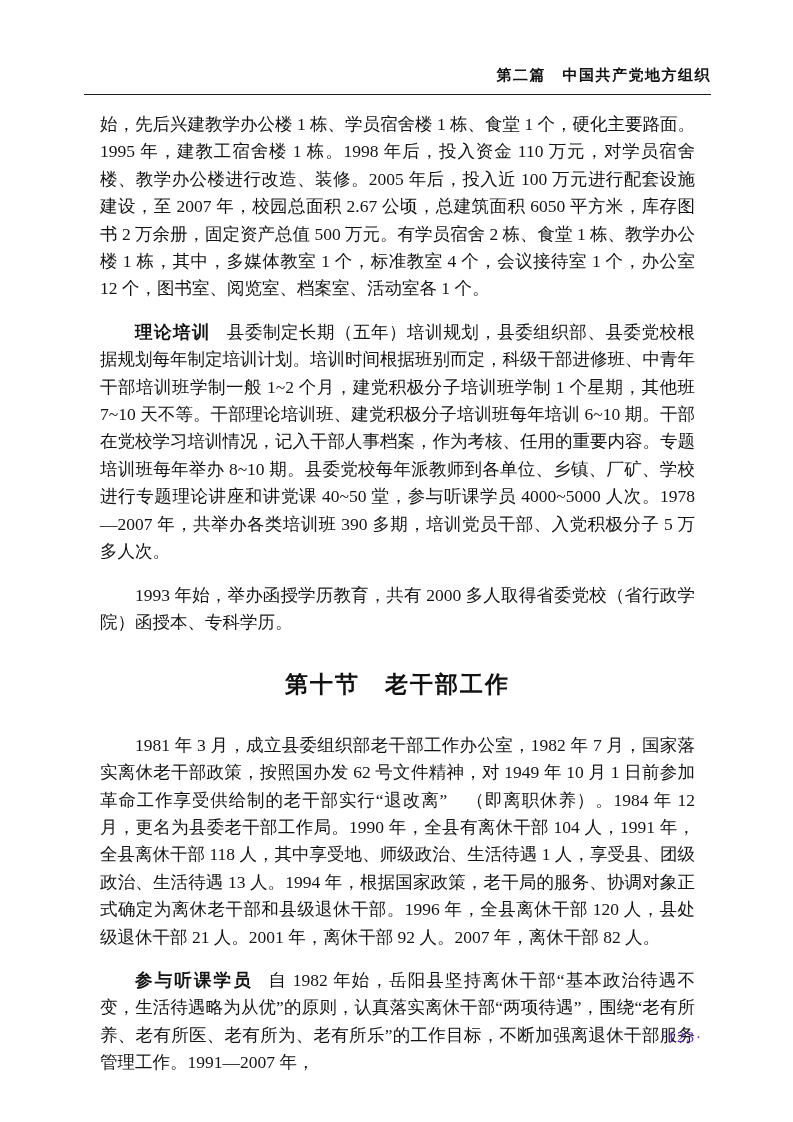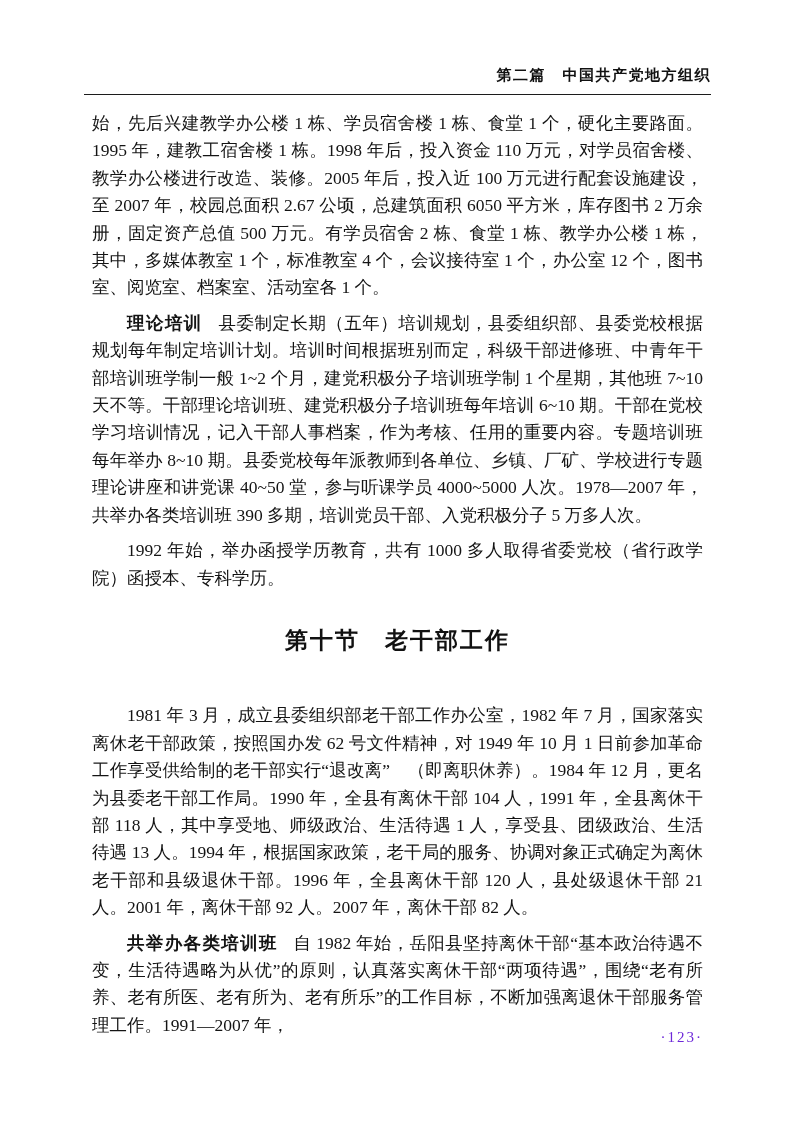--- a/index.html
+++ b/index.html
@@ -39,32 +39,32 @@
     height: 0;
   }
   .body-text {
     margin-top: 15px;
     font-size: 17.5px;
     line-height: 27.4px;
     text-align: justify;
     color: #141414;
   }
   .body-text p {
-    margin: 8px;
+    margin: 16px;
   }
   .para-indent {
     text-indent: 2em;
   }
   .para-lead {
     font-weight: bold;
     margin-right: 0.9em;
     letter-spacing: 1px;
   }
   .section-heading {
-    margin: 35px 0 48px 0;
+    margin: 35px 0 33px 0;
     text-align: center;
     font-family: "Liberation Sans", "DejaVu Sans", sans-serif;
     font-weight: bold;
     font-size: 23px;
     letter-spacing: 2px;
     color: #111;
   }
   .page-number {
     position: absolute;
     top: 1029px;
@@ -84,26 +84,26 @@
     <div class="running-head">第二篇　中国共产党地方组织</div>
 
     <hr class="head-rule">
 
     <div class="body-text">
 
       <p>始，先后兴建教学办公楼 1 栋、学员宿舍楼 1 栋、食堂 1 个，硬化主要路面。1995 年，建教工宿舍楼 1 栋。1998 年后，投入资金 110 万元，对学员宿舍楼、教学办公楼进行改造、装修。2005 年后，投入近 100 万元进行配套设施建设，至 2007 年，校园总面积 2.67 公顷，总建筑面积 6050 平方米，库存图书 2 万余册，固定资产总值 500 万元。有学员宿舍 2 栋、食堂 1 栋、教学办公楼 1 栋，其中，多媒体教室 1 个，标准教室 4 个，会议接待室 1 个，办公室 12 个，图书室、阅览室、档案室、活动室各 1 个。</p>
 
       <p class="para-indent"><span class="para-lead">理论培训</span><span>县委制定长期（五年）培训规划，县委组织部、县委党校根据规划每年制定培训计划。培训时间根据班别而定，科级干部进修班、中青年干部培训班学制一般 1~2 个月，建党积极分子培训班学制 1 个星期，其他班 7~10 天不等。干部理论培训班、建党积极分子培训班每年培训 6~10 期。干部在党校学习培训情况，记入干部人事档案，作为考核、任用的重要内容。专题培训班每年举办 8~10 期。县委党校每年派教师到各单位、乡镇、厂矿、学校进行专题理论讲座和讲党课 40~50 堂，参与听课学员 4000~5000 人次。1978—2007 年，共举办各类培训班 390 多期，培训党员干部、入党积极分子 5 万多人次。</span></p>
 
-      <p class="para-indent">1992 年始，举办函授学历教育，共有 1000 多人取得省委党校（省行政学院）函授本、专科学历。</p>
+      <p class="para-indent">1993 年始，举办函授学历教育，共有 2000 多人取得省委党校（省行政学院）函授本、专科学历。</p>
 
 
       <h2 class="section-heading">第十节　老干部工作</h2>
 
       <p class="para-indent">1981 年 3 月，成立县委组织部老干部工作办公室，1982 年 7 月，国家落实离休老干部政策，按照国办发 62 号文件精神，对 1949 年 10 月 1 日前参加革命工作享受供给制的老干部实行“退改离”　（即离职休养）。1984 年 12 月，更名为县委老干部工作局。1990 年，全县有离休干部 104 人，1991 年，全县离休干部 118 人，其中享受地、师级政治、生活待遇 1 人，享受县、团级政治、生活待遇 13 人。1994 年，根据国家政策，老干局的服务、协调对象正式确定为离休老干部和县级退休干部。1996 年，全县离休干部 120 人，县处级退休干部 21 人。2001 年，离休干部 92 人。2007 年，离休干部 82 人。</p>
 
-      <p class="para-indent"><span class="para-lead">共举办各类培训班</span><span>自 1982 年始，岳阳县坚持离休干部“基本政治待遇不变，生活待遇略为从优”的原则，认真落实离休干部“两项待遇”，围绕“老有所养、老有所医、老有所为、老有所乐”的工作目标，不断加强离退休干部服务管理工作。1991—2007 年，</span></p>
+      <p class="para-indent"><span class="para-lead">参与听课学员</span><span>自 1982 年始，岳阳县坚持离休干部“基本政治待遇不变，生活待遇略为从优”的原则，认真落实离休干部“两项待遇”，围绕“老有所养、老有所医、老有所为、老有所乐”的工作目标，不断加强离退休干部服务管理工作。1991—2007 年，</span></p>
 
     </div>
   </div>
 
   <div class="page-number">·123·</div>
 </div>
 
 </body></html>

